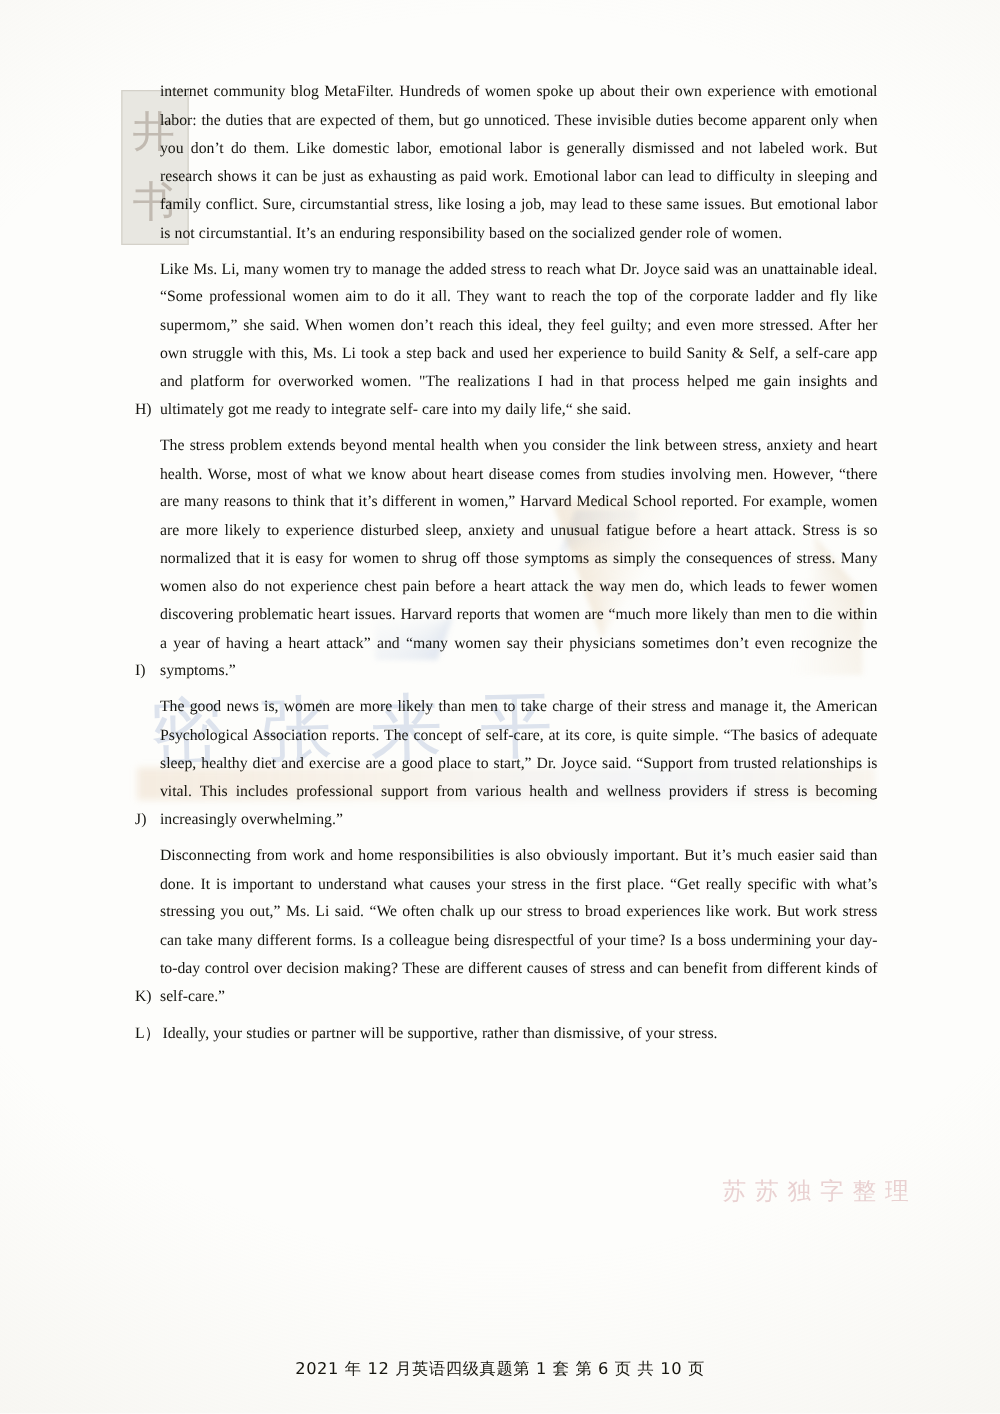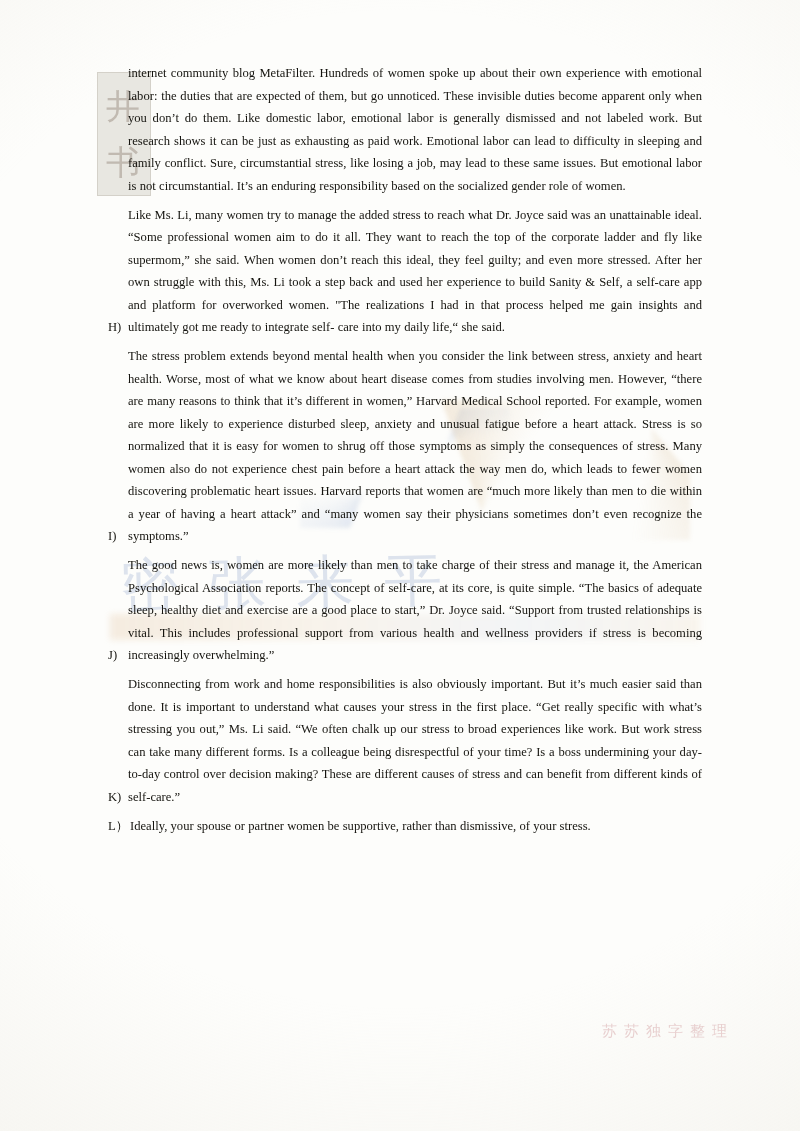--- a/index.html
+++ b/index.html
@@ -106,23 +106,23 @@
     background: linear-gradient(90deg,
       rgba(228,198,162,0.30) 0%,
       rgba(232,208,176,0.22) 35%,
       rgba(206,214,232,0.20) 70%,
       rgba(228,200,166,0.16) 100%);
     filter: blur(3px);
   }
   .wm-bottom-right {
     position: absolute;
     right: 66px;
-    top: 1022px;
+    top: 940px;
     font-family: "DejaVu Sans", sans-serif;
-    font-size: 15px;
+    font-size: 19px;
     letter-spacing: 7px;
     color: rgba(214,168,170,0.52);
     white-space: nowrap;
   }
 
   
   .body-col {
     position: absolute;
     left: 108px;
     top: 62px;
@@ -211,19 +211,20 @@
       <span class="para-body">The good news is, women are more likely than men to take charge of their stress and manage it, the American Psychological Association reports. The concept of self-care, at its core, is quite simple. “The basics of adequate sleep, healthy diet and exercise are a good place to start,” Dr. Joyce said. “Support from trusted relationships is vital. This includes professional support from various health and wellness providers if stress is becoming increasingly overwhelming.”</span>
     </div>
 
     <div class="para">
       <span class="para-marker">K)</span>
       <span class="para-body">Disconnecting from work and home responsibilities is also obviously important. But it’s much easier said than done. It is important to understand what causes your stress in the first place. “Get really specific with what’s stressing you out,” Ms. Li said. “We often chalk up our stress to broad experiences like work. But work stress can take many different forms. Is a colleague being disrespectful of your time? Is a boss undermining your day-to-day control over decision making? These are different causes of stress and can benefit from different kinds of self-care.”</span>
     </div>
 
     <div class="para">
       <span class="para-marker wide">L）</span>
-      <span class="para-body">Ideally, your spouse or partner women be supportive, rather than dismissive, of your stress.</span>
+      <span class="para-body">Ideally, your studies or partner will be supportive, rather than dismissive, of your stress.</span>
     </div>
 
   </div>
 
+  <div class="footer">2021 年 12 月英语四级真题第 1 套   第 6 页 共 10 页</div>
 
 </div>
 
 </body></html>

